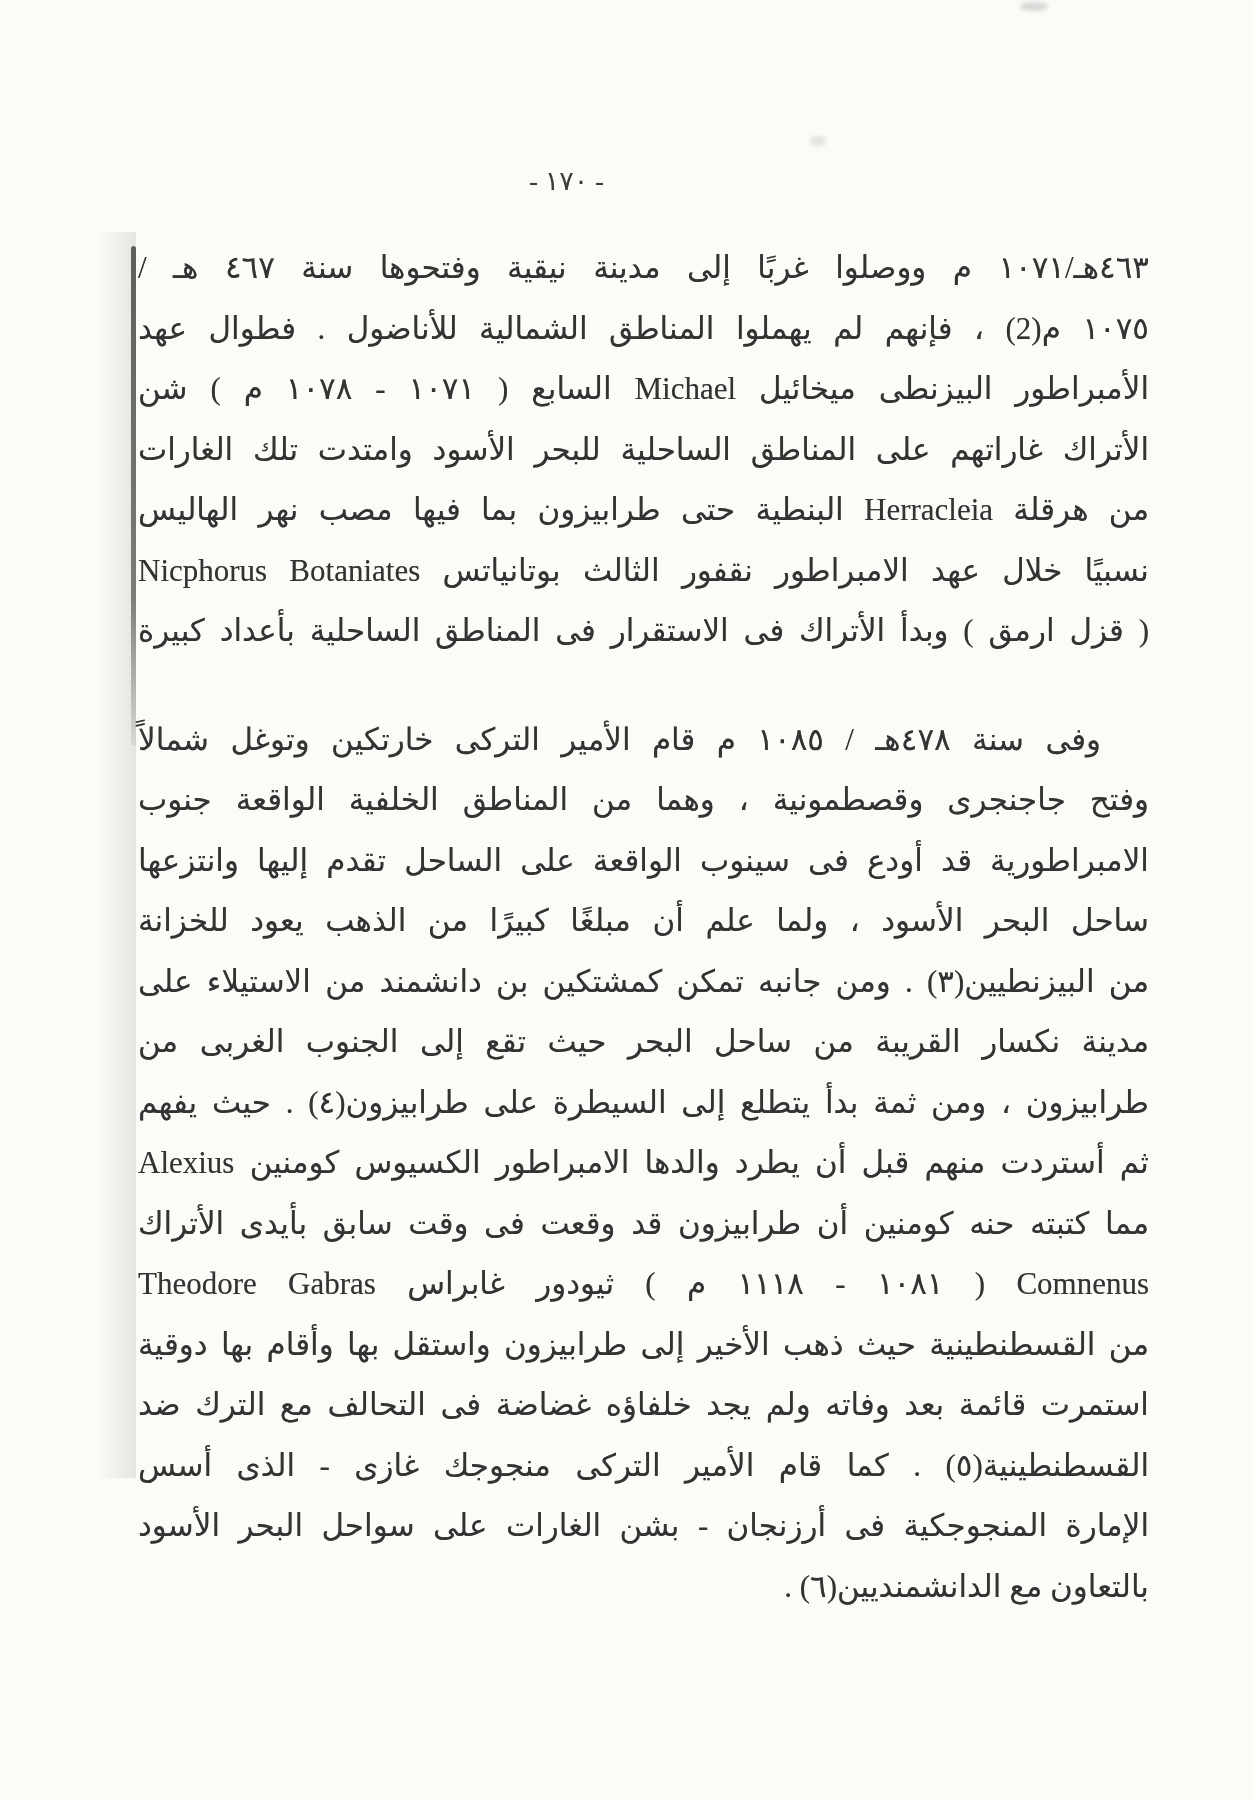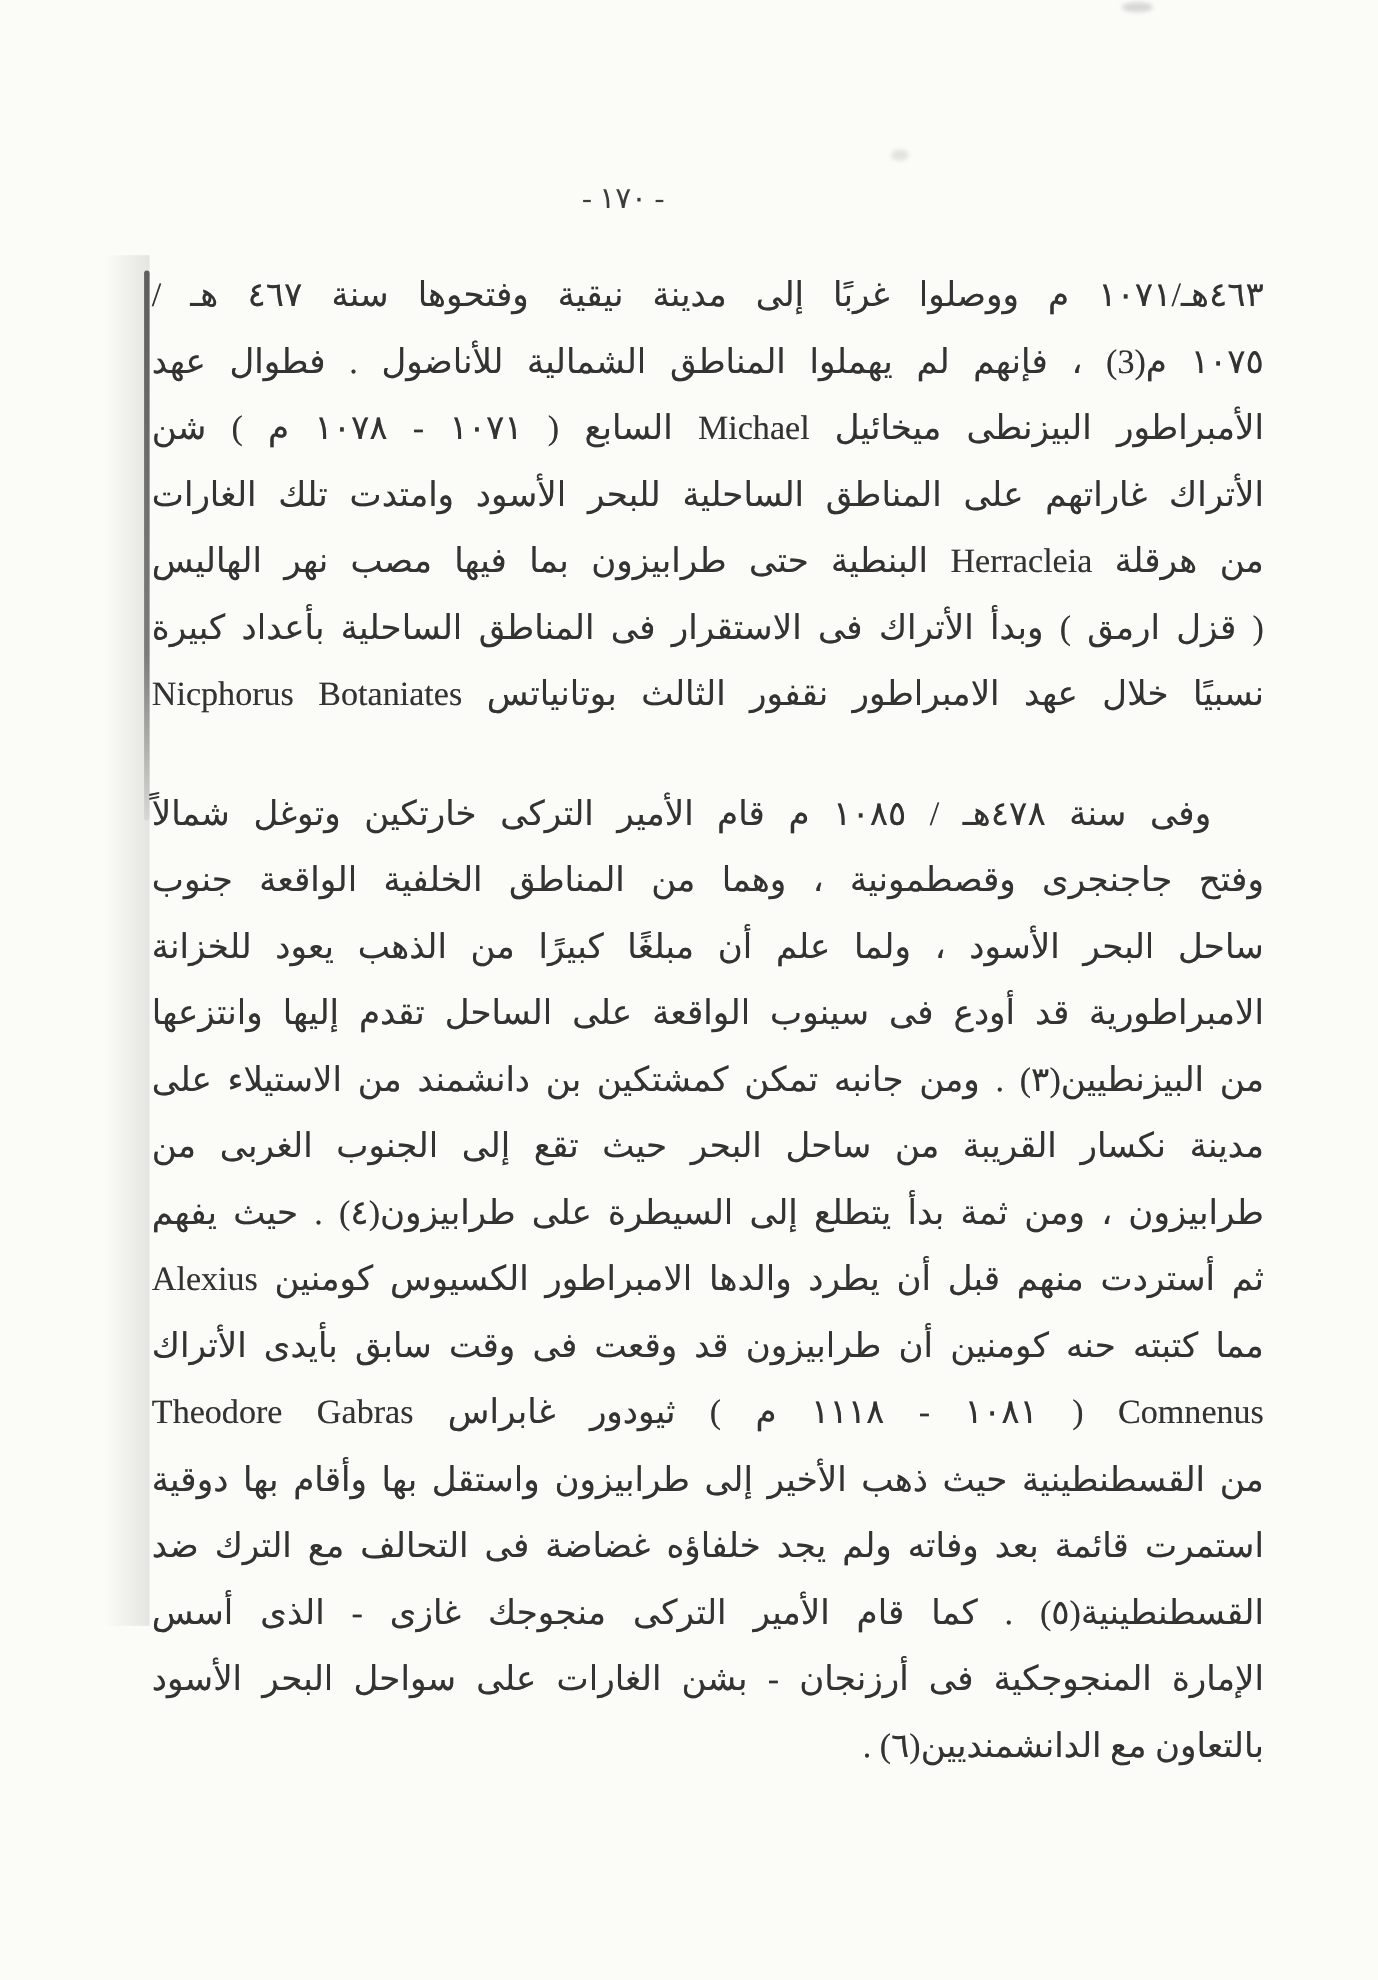--- a/index.html
+++ b/index.html
@@ -75,33 +75,33 @@
   <div class="edge-line"></div>
   <div class="speck s1"></div>
   <div class="speck s2"></div>
 
   <div class="page-number">- ١٧٠ -</div>
 
   <div class="text-block">
 
     <div class="para">
       <div class="line">٤٦٣هـ/١٠٧١ م ووصلوا غربًا إلى مدينة نيقية وفتحوها سنة ٤٦٧ هـ /</div>
-      <div class="line">١٠٧٥ م(3) ، فإنهم لم يهملوا المناطق الشمالية للأناضول . فطوال عهد</div>
+      <div class="line">١٠٧٥ م(2) ، فإنهم لم يهملوا المناطق الشمالية للأناضول . فطوال عهد</div>
       <div class="line">الأمبراطور البيزنطى ميخائيل Michael السابع ( ١٠٧١ - ١٠٧٨ م ) شن</div>
       <div class="line">الأتراك غاراتهم على المناطق الساحلية للبحر الأسود وامتدت تلك الغارات</div>
       <div class="line">من هرقلة Herracleia البنطية حتى طرابيزون بما فيها مصب نهر الهاليس</div>
+      <div class="line">نسبيًا خلال عهد الامبراطور نقفور الثالث بوتانياتس Nicphorus Botaniates</div>
       <div class="line">( قزل ارمق ) وبدأ الأتراك فى الاستقرار فى المناطق الساحلية بأعداد كبيرة</div>
-      <div class="line">نسبيًا خلال عهد الامبراطور نقفور الثالث بوتانياتس Nicphorus Botaniates</div>
     </div>
 
     <div class="para para2">
       <div class="line indent">وفى سنة ٤٧٨هـ / ١٠٨٥ م قام الأمير التركى خارتكين وتوغل شمالاً</div>
       <div class="line">وفتح جاجنجرى وقصطمونية ، وهما من المناطق الخلفية الواقعة جنوب</div>
+      <div class="line">الامبراطورية قد أودع فى سينوب الواقعة على الساحل تقدم إليها وانتزعها</div>
       <div class="line">ساحل البحر الأسود ، ولما علم أن مبلغًا كبيرًا من الذهب يعود للخزانة</div>
-      <div class="line">الامبراطورية قد أودع فى سينوب الواقعة على الساحل تقدم إليها وانتزعها</div>
       <div class="line">من البيزنطيين(٣) . ومن جانبه تمكن كمشتكين بن دانشمند من الاستيلاء على</div>
       <div class="line">مدينة نكسار القريبة من ساحل البحر حيث تقع إلى الجنوب الغربى من</div>
       <div class="line">طرابيزون ، ومن ثمة بدأ يتطلع إلى السيطرة على طرابيزون(٤) . حيث يفهم</div>
       <div class="line">ثم أستردت منهم قبل أن يطرد والدها الامبراطور الكسيوس كومنين Alexius</div>
       <div class="line">مما كتبته حنه كومنين أن طرابيزون قد وقعت فى وقت سابق بأيدى الأتراك</div>
       <div class="line">Comnenus ( ١٠٨١ - ١١١٨ م ) ثيودور غابراس Theodore Gabras</div>
       <div class="line">من القسطنطينية حيث ذهب الأخير إلى طرابيزون واستقل بها وأقام بها دوقية</div>
       <div class="line">استمرت قائمة بعد وفاته ولم يجد خلفاؤه غضاضة فى التحالف مع الترك ضد</div>
       <div class="line">القسطنطينية(٥) . كما قام الأمير التركى منجوجك غازى - الذى أسس</div>
       <div class="line">الإمارة المنجوجكية فى أرزنجان - بشن الغارات على سواحل البحر الأسود</div>

